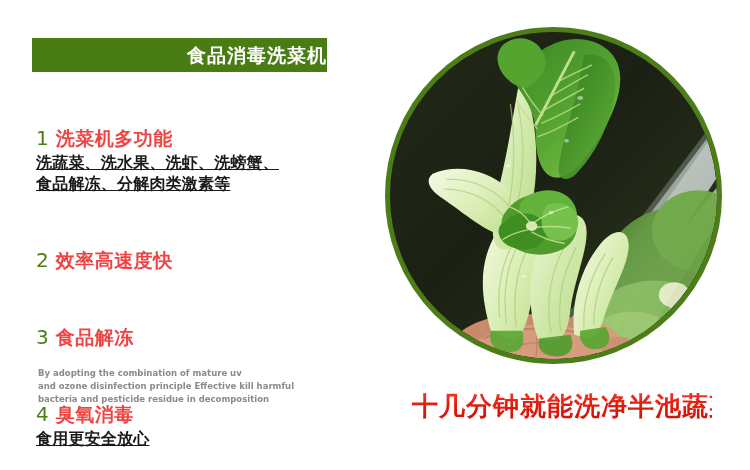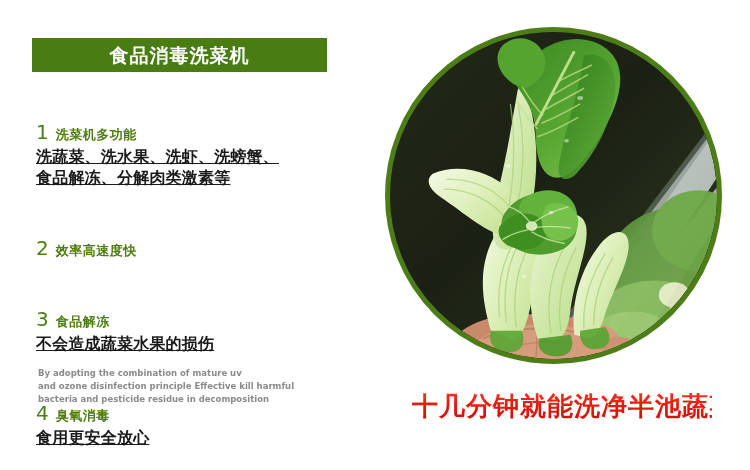--- a/index.html
+++ b/index.html
@@ -32,21 +32,21 @@
 
   .title-banner {
     position: absolute;
     left: 32px;
     top: 38px;
     width: 295px;
     height: 34px;
     background: #4a7c14;
     display: flex;
     align-items: center;
-    justify-content: center;
+    justify-content: flex-end;
   }
   .title-banner-text {
     color: #ffffff;
     font-size: 19px;
     font-weight: bold;
     letter-spacing: 1px;
     line-height: 1;
     white-space: nowrap;
   }
 
@@ -66,22 +66,22 @@
     margin-bottom: 2px;
   }
   .feature-num {
     color: #4c7d16;
     font-size: 20px;
     font-weight: 500;
     margin-right: 7px;
     line-height: 1.15;
   }
   .feature-title {
-    color: #4d7c0f;
-    font-size: 13px;
+    color: #ef4444;
+    font-size: 19px;
     font-weight: bold;
     line-height: 1.15;
     letter-spacing: 0.5px;
     margin-top: 48px;
   }
   .feature-body {
     color: #1a1a1a;
     font-size: 16px;
     font-weight: bold;
     line-height: 1.34;
@@ -180,23 +180,20 @@
         <div class="feature-heading">
           <span class="feature-num">2</span>
           <span class="feature-title">效率高速度快</span>
         </div>
       </div>
 
       <div class="feature">
         <div class="feature-heading">
           <span class="feature-num">3</span>
           <span class="feature-title">食品解冻</span>
-        </div>
-        <div class="feature-body">
-          <span class="ln">不会造成蔬菜水果的损伤</span>
         </div>
       </div>
 
       <div class="feature">
         <div class="feature-heading">
           <span class="feature-num">4</span>
           <span class="feature-title">臭氧消毒</span>
         </div>
         <div class="feature-body">
           <span class="ln">食用更安全放心</span>

